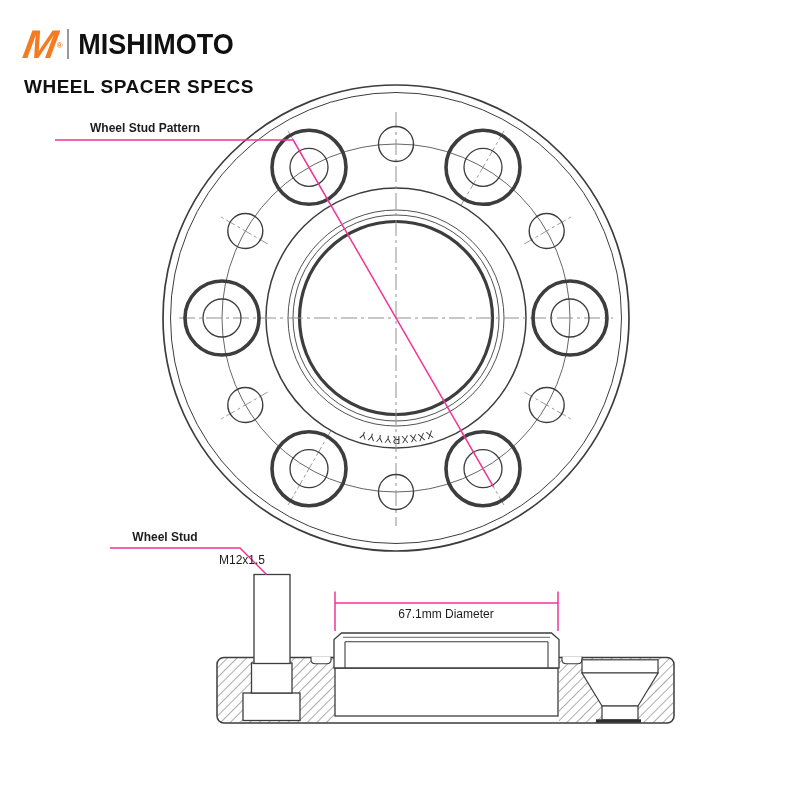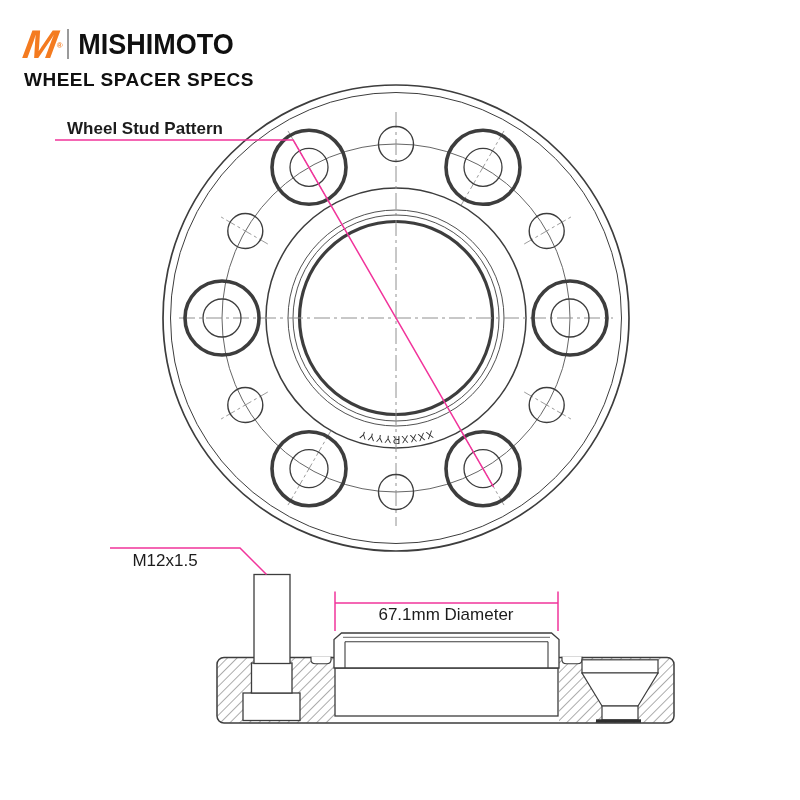--- a/index.html
+++ b/index.html
@@ -21,29 +21,29 @@
     color:#f47b20;transform:skewX(10deg);
   }
   .logo-divider{
     display:inline-block;width:2px;height:30px;background:#9a9a9a;margin:0 9px 0 12px;
   }
   .brand{
     display:inline-block;font-weight:bold;font-size:27px;color:#101010;
     letter-spacing:0px;transform:scaleY(1.12);transform-origin:center;
   }
   .subtitle{
-    margin-top:5px;font-weight:bold;font-size:19px;color:#101010;letter-spacing:.5px;
+    margin-top:12px;font-weight:bold;font-size:19px;color:#101010;letter-spacing:.5px;
   }
   
-  .lbl{position:absolute;text-align:center;color:#1c1c1c;font-size:17px;line-height:15px;}
+  .lbl{position:absolute;text-align:center;color:#1c1c1c;font-size:12px;line-height:15px;}
   .lbl.b{font-weight:bold;}
   #lbl-wsp-t{left:45px;top:121px;width:200px;}
   #lbl-wsp-v{left:45px;top:146px;width:200px;}
   #lbl-ws-t{left:65px;top:530px;width:200px;}
-  #lbl-ws-v{left:65px;top:553px;width:200px;}
+  #lbl-ws-v{left:65px;top:553px;width:200px;text-align:right;}
   #lbl-cb-t{left:346px;top:584px;width:200px;}
   #lbl-cb-v{left:346px;top:607px;width:200px;}
   svg{position:absolute;inset:0;}
   .engrave{
     font-family:"Liberation Sans", sans-serif;font-size:10.5px;letter-spacing:1.1px;
     fill:#2a2a2a;
   }
 </style>
 </head>
 <body>
@@ -178,16 +178,17 @@
       <g stroke="#f1349b" stroke-width="1.5">
         <polyline points="110,548 240,548 266.5,574.5"></polyline>
         <line x1="335" y1="603" x2="558" y2="603"></line>
         <line x1="335" y1="591.5" x2="335" y2="631"></line>
         <line x1="558" y1="591.5" x2="558" y2="631"></line>
       </g>
     </g>
   </svg>
 
   <div class="lbl b" id="lbl-wsp-t">Wheel Stud Pattern</div>
+  <div class="lbl b" id="lbl-ws-t">Wheel Stud</div>
   <div class="lbl" id="lbl-ws-v">M12x1.5</div>
   <div class="lbl" id="lbl-cb-v">67.1mm Diameter</div>
 
 </div>
 
 </body></html>

